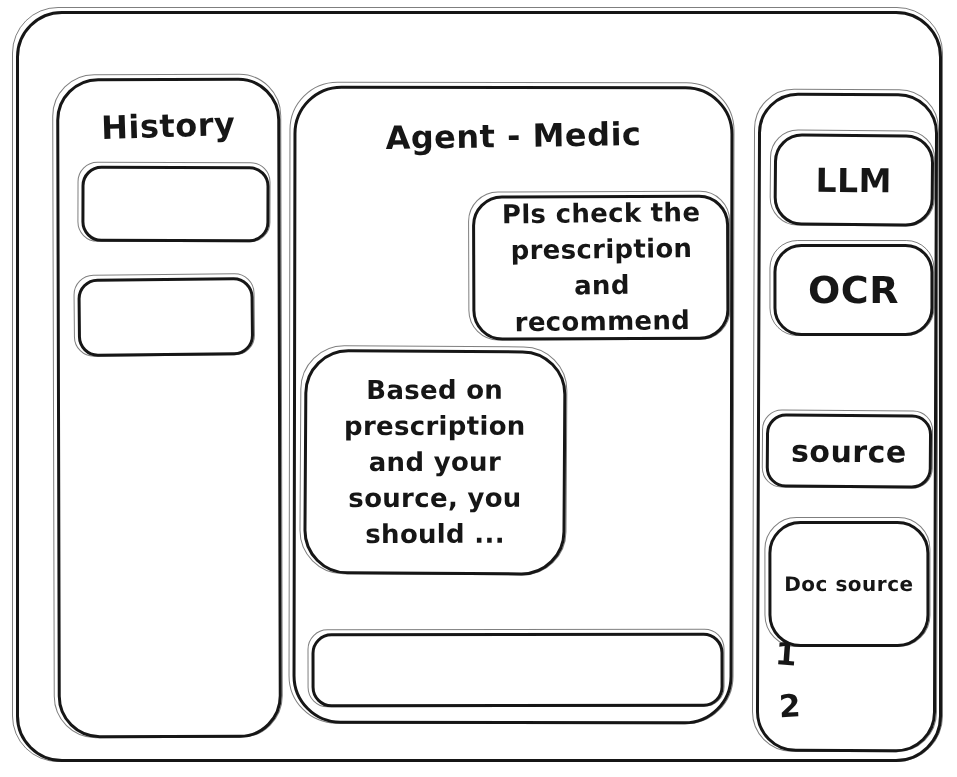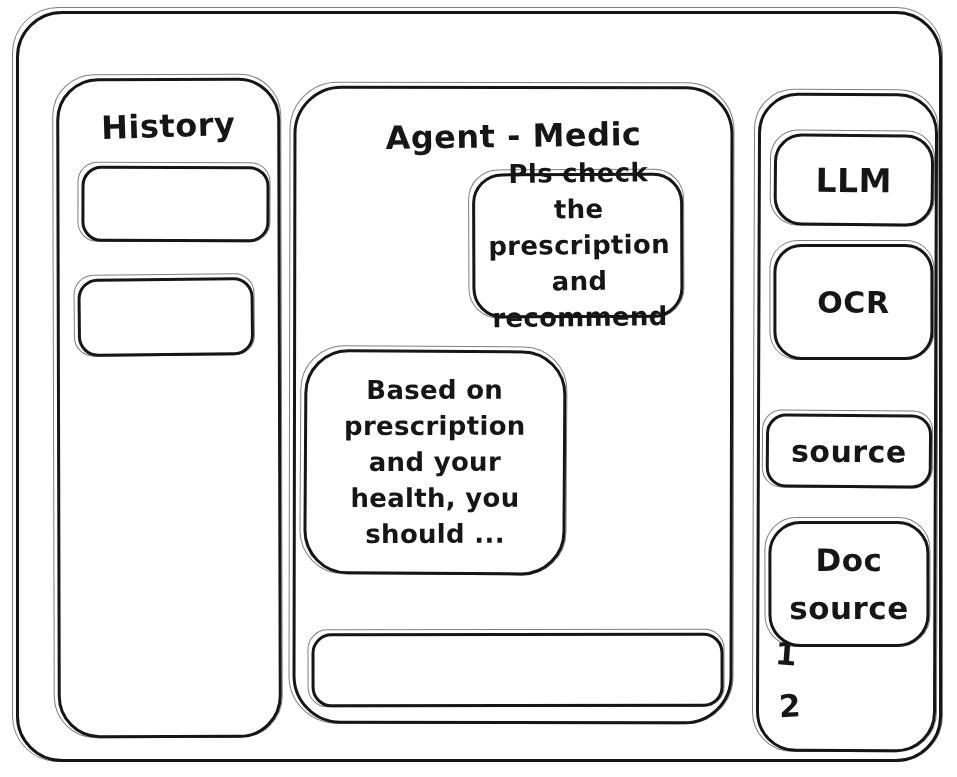--- a/index.html
+++ b/index.html
@@ -51,21 +51,21 @@
   
   .bubble {
     display: flex; align-items: center; justify-content: center;
     text-align: center;
     font-weight: 700;
     font-size: 26px;
     line-height: 1.38;
     letter-spacing: 0.3px;
     padding: 8px 14px;
   }
-  .user-bubble  { left: 176px; top: 84px;  width: 211px; height: 145px; border-radius: 30px; transform: rotate(-0.3deg); padding-left: 16px; }
+  .user-bubble  { left: 176px; top: 106px;  width: 257px; height: 145px; border-radius: 30px; transform: rotate(-0.3deg); padding-left: 16px; }
   .agent-bubble { left: 8px;   top: 261px; width: 262px; height: 225px; border-radius: 44px; transform: rotate(0.25deg); }
   .agent-bubble .bubble-text, .user-bubble .bubble-text { transform: rotate(-0.5deg); }
 
   .input-bar { left: 16px; top: 544px; width: 412px; height: 74px; border-radius: 20px; transform: rotate(-0.2deg); }
   .input-bar input {
     position: absolute; inset: 0;
     width: 100%; height: 100%;
     border: none; outline: none; background: transparent;
     font: 700 26px "DejaVu Sans", sans-serif;
     color: #161616;
@@ -75,23 +75,23 @@
 
   
   .tool-btn {
     display: flex; align-items: center; justify-content: center;
     text-align: center;
     font-weight: 700;
     letter-spacing: 0.5px;
     cursor: pointer;
   }
   .llm-btn    { left: 13px; top: 38px;  width: 160px; height: 92px;  border-radius: 28px; font-size: 33px; transform: rotate(0.3deg); }
-  .ocr-btn    { left: 13px; top: 148px; width: 160px; height: 116px;  border-radius: 28px; font-size: 30px; transform: rotate(-0.2deg); }
+  .ocr-btn    { left: 13px; top: 148px; width: 160px; height: 92px;  border-radius: 28px; font-size: 38px; transform: rotate(-0.2deg); }
   .params-btn { left: 6px;  top: 318px; width: 166px; height: 74px;  border-radius: 20px; font-size: 30px; transform: rotate(0.2deg); }
-  .doc-btn    { left: 9px;  top: 425px; width: 161px; height: 126px; border-radius: 32px; font-size: 31px; line-height: 1.55; transform: rotate(-0.25deg); }
+  .doc-btn    { left: 9px;  top: 425px; width: 161px; height: 126px; border-radius: 32px; font-size: 20px; line-height: 1.55; transform: rotate(-0.25deg); }
 
   .doc-item {
     position: absolute;
     font-weight: 700;
     font-size: 31px;
     cursor: pointer;
   }
   .doc-item-1 { left: 16px; top: 540px; transform: rotate(4deg); }
   .doc-item-2 { left: 20px; top: 592px; transform: rotate(-3deg); }
 </style>
@@ -113,21 +113,21 @@
     </div>
 
     <div class="sketch center-panel">
       <div class="panel-title">Agent - Medic</div>
 
       <div class="sketch bubble user-bubble">
         <span class="bubble-text">Pls check the prescription and recommend</span>
       </div>
 
       <div class="sketch bubble agent-bubble">
-        <span class="bubble-text">Based on prescription and your health, you should ...</span>
+        <span class="bubble-text">Based on prescription and your source, you should ...</span>
       </div>
 
       <div class="sketch input-bar">
         <input type="text" value="" style="">
       </div>
     </div>
 
     <div class="sketch right-panel">
       <div class="sketch tool-btn llm-btn">
         <span>LLM</span>

